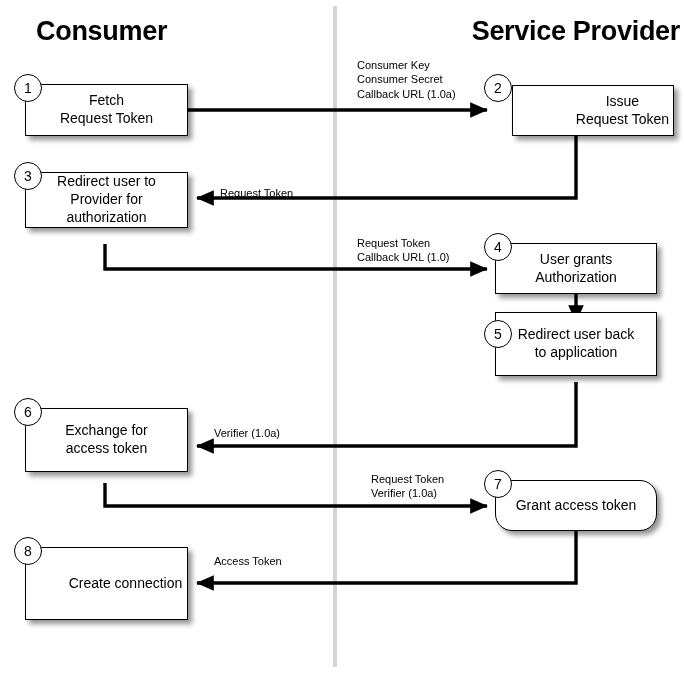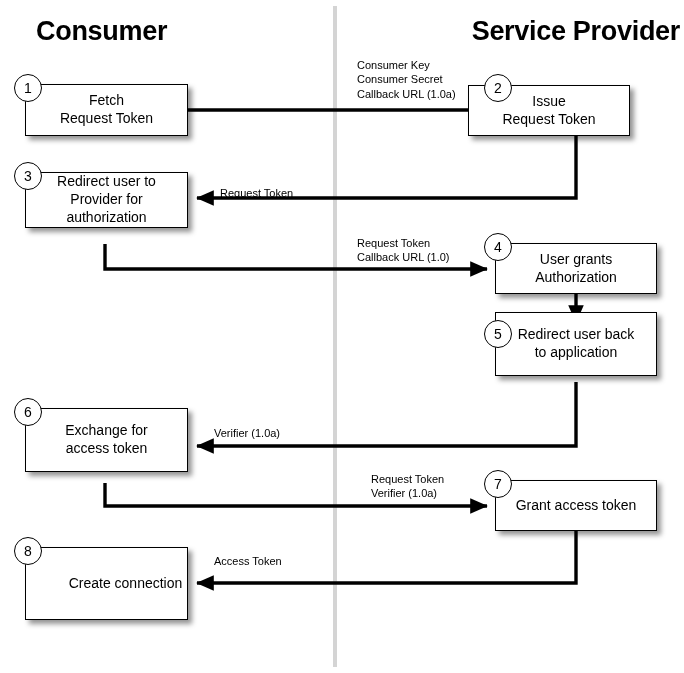--- a/index.html
+++ b/index.html
@@ -108,21 +108,21 @@
 
   <div class="lane-title consumer">Consumer</div>
   <div class="lane-title provider">Service Provider</div>
 
   <div class="node" style="left:25px; top:84px; width:163px; height:52px;">
     <span class="node-label">Fetch
 Request Token</span>
   </div>
   <div class="badge" style="left:14px; top:74px;">1</div>
 
-  <div class="node" style="left:468px; top:85px; width:162px; height:51px;">
+  <div class="node" style="left:512px; top:85px; width:162px; height:51px;justify-content:flex-end;">
     <span class="node-label">Issue
 Request Token</span>
   </div>
   <div class="badge" style="left:484px; top:74px;">2</div>
 
   <div class="node" style="left:25px; top:172px; width:163px; height:56px;">
     <span class="node-label">Redirect user to
 Provider for
 authorization</span>
   </div>
@@ -139,21 +139,21 @@
 to application</span>
   </div>
   <div class="badge" style="left:484px; top:320px;">5</div>
 
   <div class="node" style="left:25px; top:408px; width:163px; height:64px;">
     <span class="node-label">Exchange for
 access token</span>
   </div>
   <div class="badge" style="left:14px; top:398px;">6</div>
 
-  <div class="node" style="left:495px; top:480px; width:162px; height:51px;">
+  <div class="node" style="left:495px; top:480px; width:162px; height:51px;border-radius:17px;">
     <span class="node-label">Grant access token</span>
   </div>
   <div class="badge" style="left:484px; top:470px;">7</div>
 
   <div class="node" style="left:25px; top:547px; width:163px; height:73px;padding-left:38px;">
     <span class="node-label">Create connection</span>
   </div>
   <div class="badge" style="left:14px; top:537px;">8</div>
 
   <div class="edge-label" style="left:357px; top:58px;">Consumer Key

